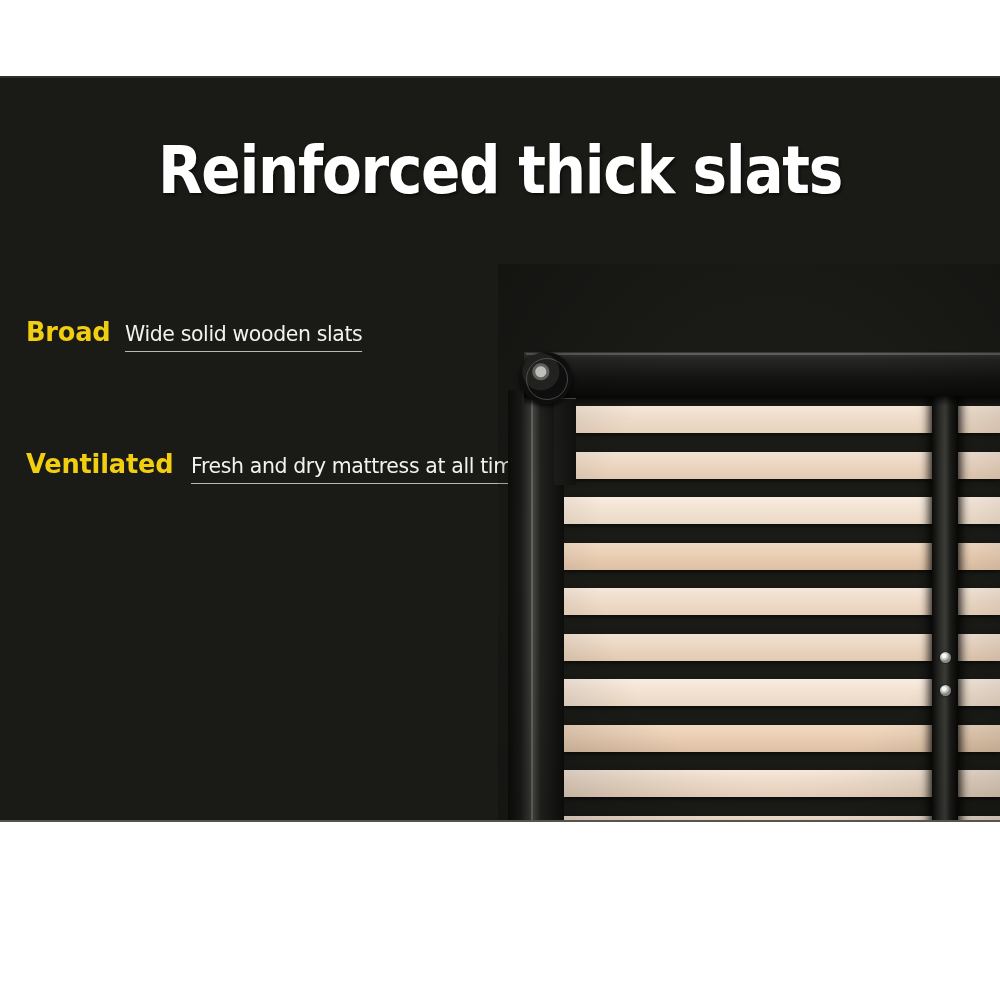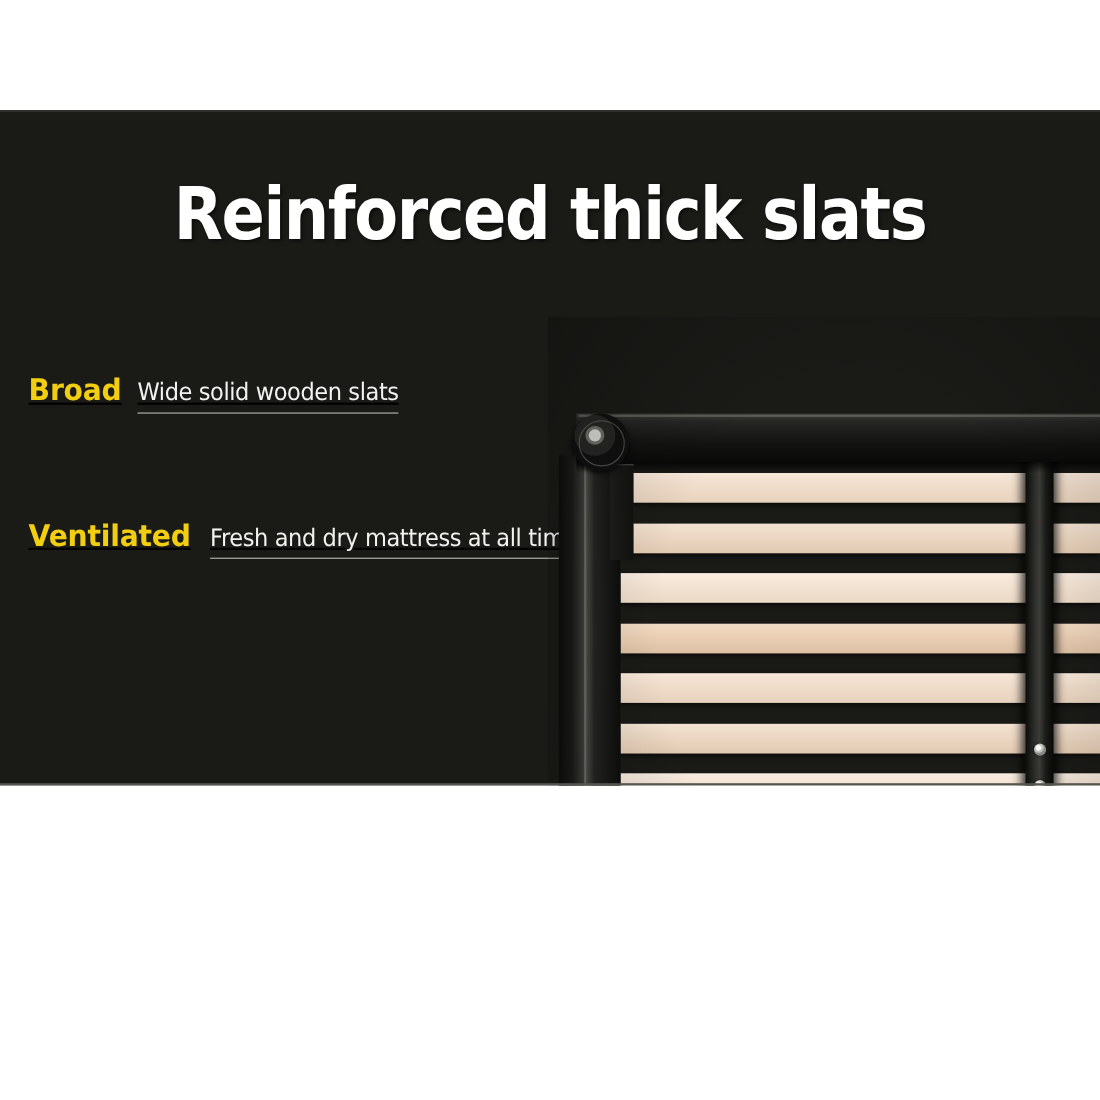--- a/index.html
+++ b/index.html
@@ -18,23 +18,23 @@
     position: relative;
     width: 1000px;
     height: 1000px;
     background: #ffffff;
   }
 
   
   #panel {
     position: absolute;
     left: 0;
-    top: 100px;
+    top: 76px;
     width: 1000px;
-    height: 614px;
+    height: 746px;
     background: #1a1a17;
     overflow: hidden;
   }
   #panel-topline {
     position: absolute;
     left: 0; top: 0;
     width: 1000px; height: 2px;
     background: #2e2e2b;
   }
   #panel-bottomline {
@@ -61,21 +61,20 @@
     white-space: nowrap;
     text-shadow: 2px 2px 3px rgba(0,0,0,0.55);
   }
 
   
   #features {
     position: absolute;
     left: 0;
     top: 240px;
     width: 540px;
-    text-decoration: underline;
   }
   .feature {
     display: flex;
     align-items: baseline;
     height: 132px;
     padding-left: 26px;
     box-sizing: border-box;
   }
   .feature-key {
     color: #F2CE11;

